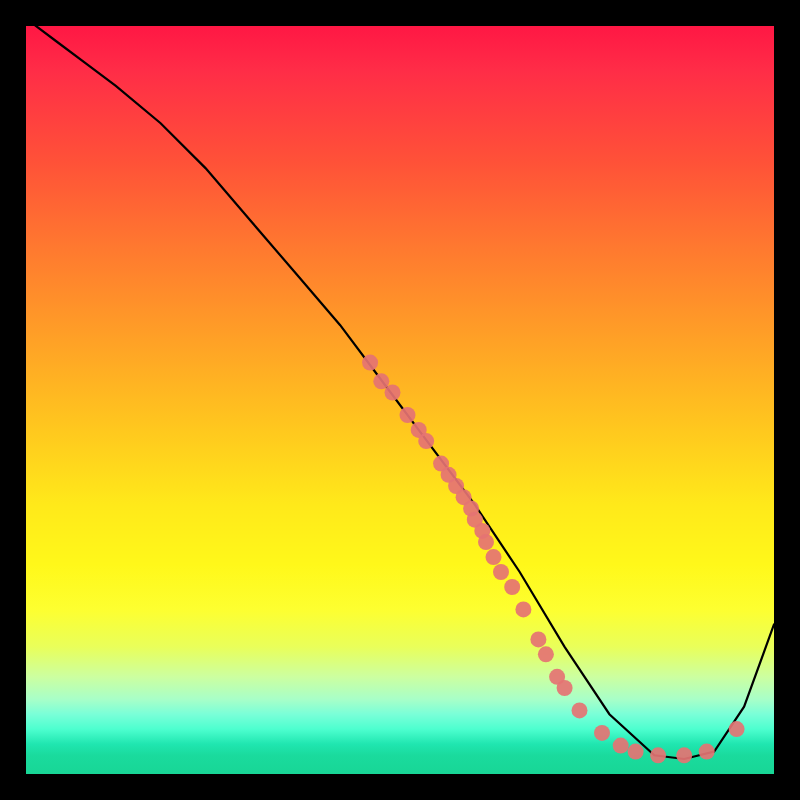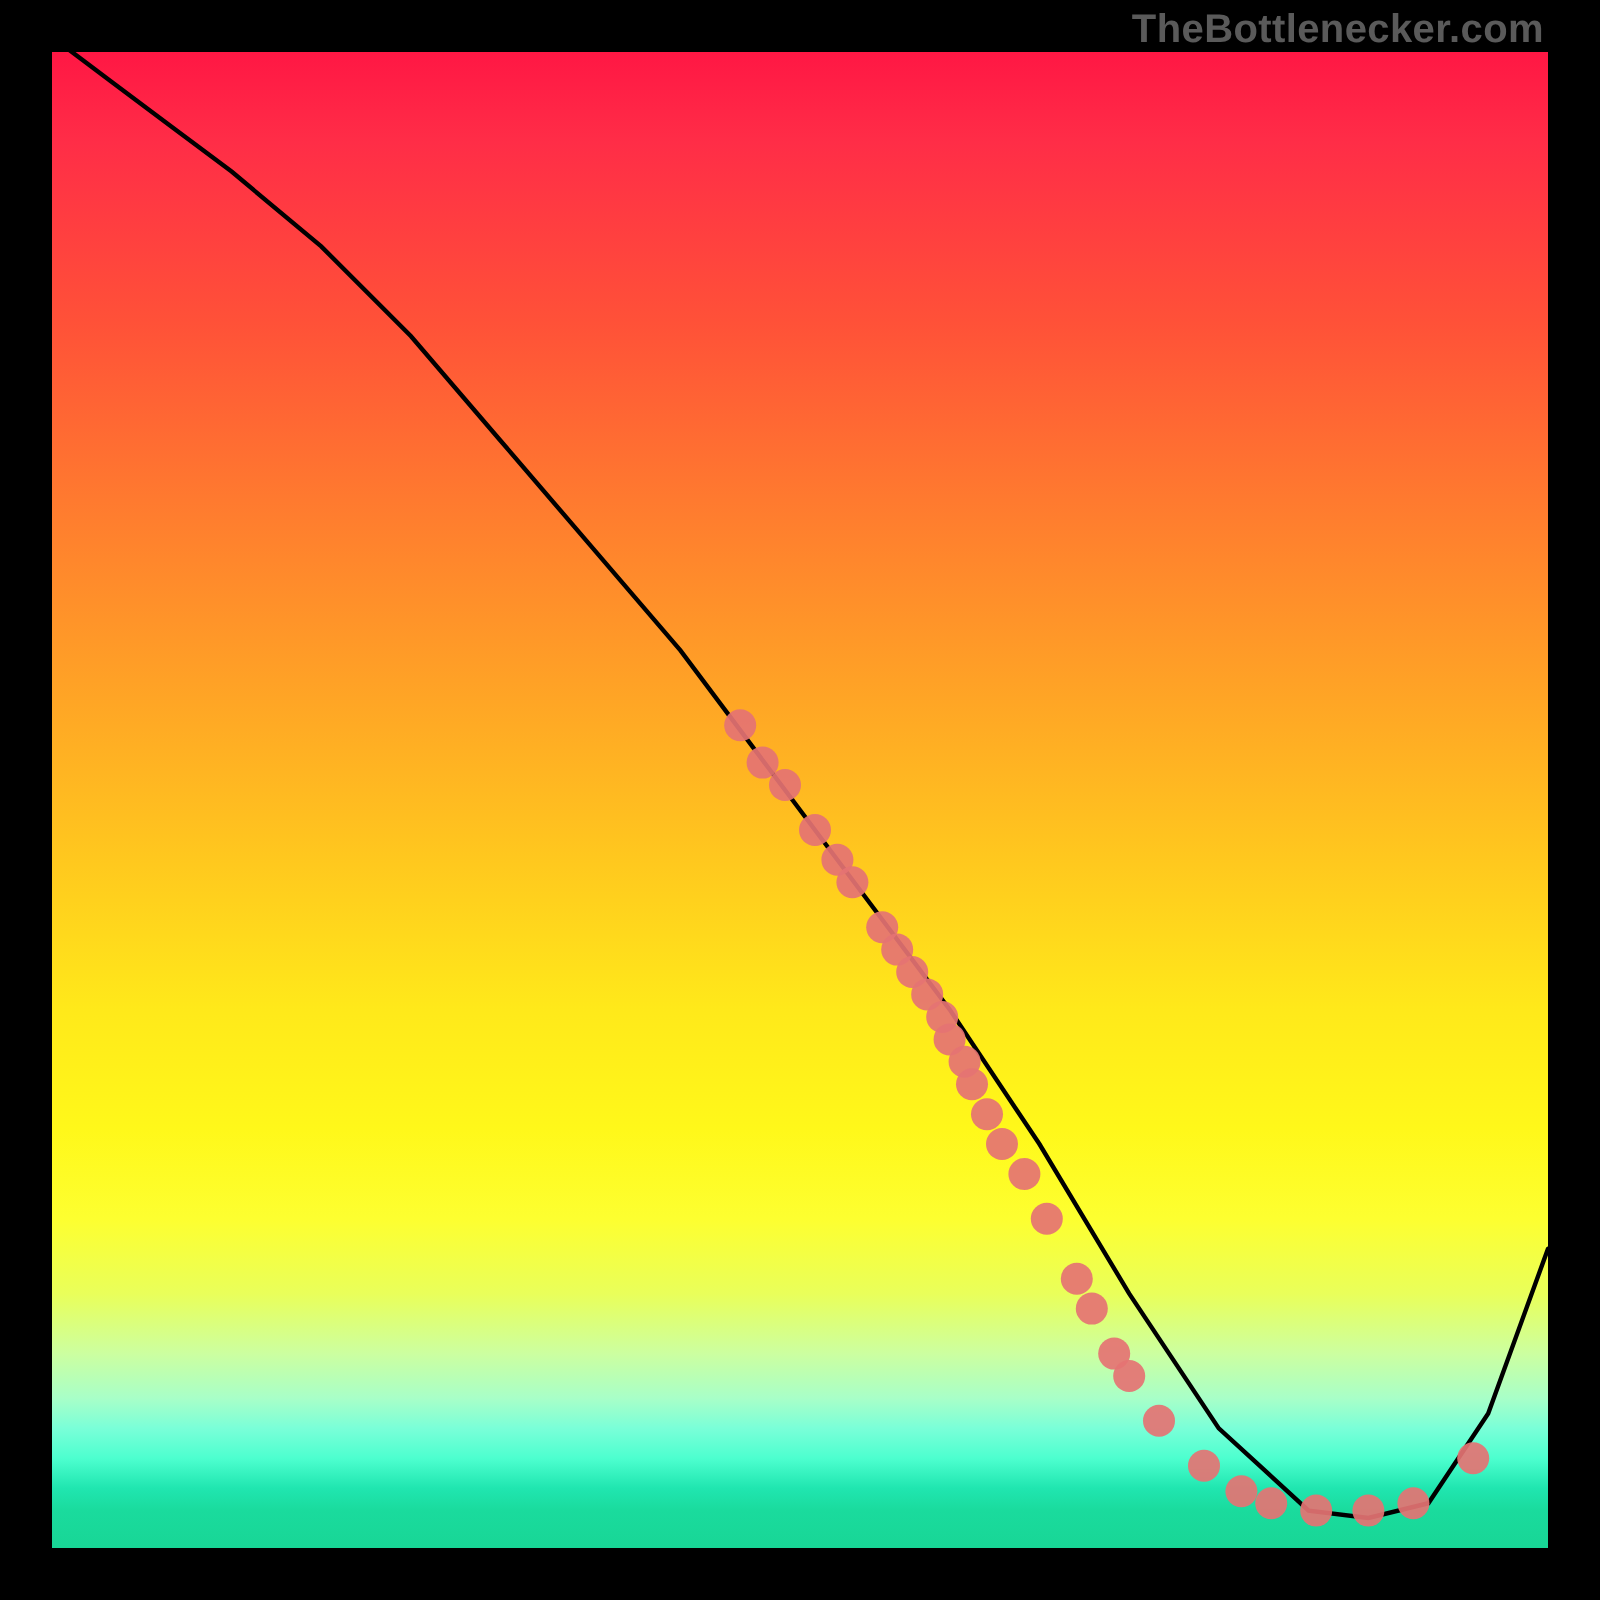--- a/index.html
+++ b/index.html
@@ -103,14 +103,13 @@
           <circle cx="576.0" cy="706.9" r="8" class="dot"></circle>
           <circle cx="594.7" cy="719.6" r="8" class="dot"></circle>
           <circle cx="609.6" cy="725.6" r="8" class="dot"></circle>
           <circle cx="632.1" cy="729.3" r="8" class="dot"></circle>
           <circle cx="658.2" cy="729.3" r="8" class="dot"></circle>
           <circle cx="680.7" cy="725.6" r="8" class="dot"></circle>
           <circle cx="710.6" cy="703.1" r="8" class="dot"></circle>
         </g>
     </svg>
   </div>
-  <div class="attribution">TheBottlenecker.com</div>
 </div>
 
 </body></html>

